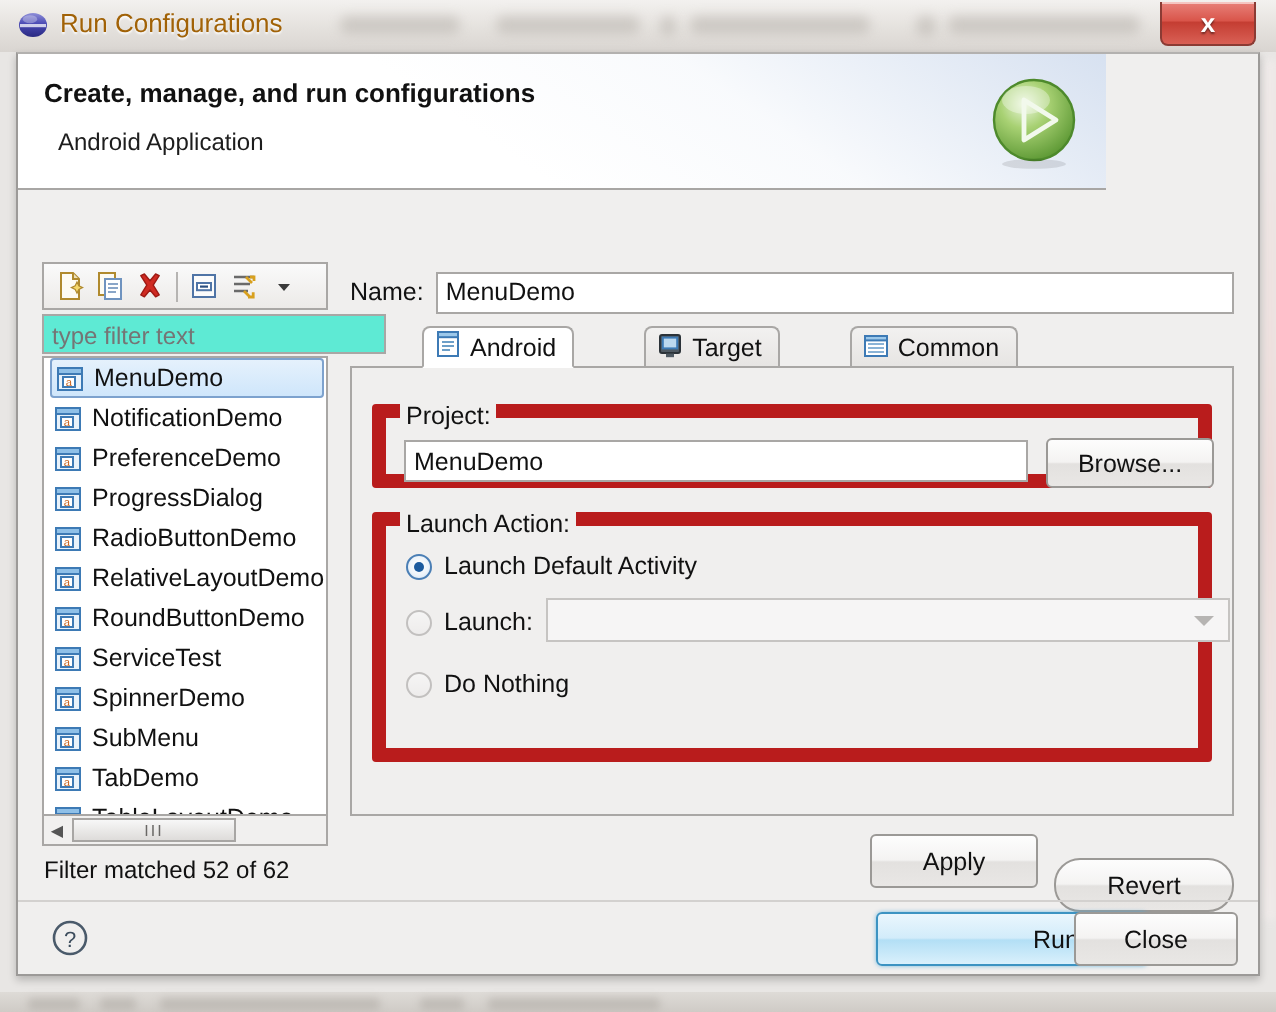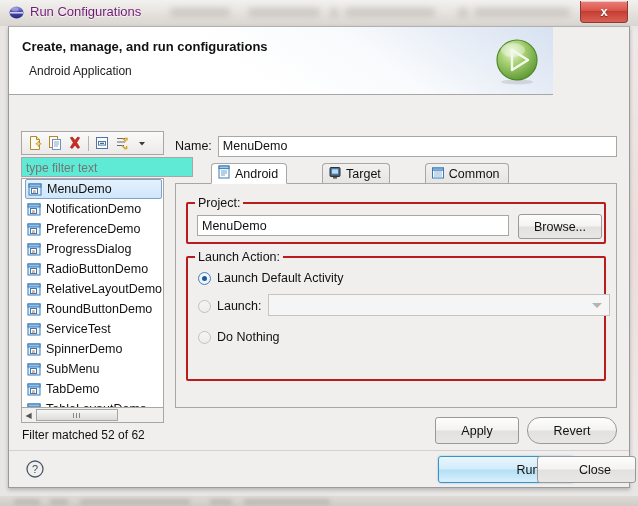--- a/index.html
+++ b/index.html
@@ -39,21 +39,21 @@
 
   
   .titlebar {
     position: absolute; left: 0; top: 0; width: 638px; height: 26px;
   }
   .tb-icon {
     position: absolute; left: 9px; top: 5px; width: 15px; height: 15px;
   }
   .tb-title {
     position: absolute; left: 30px; top: 4px;
-    font-size: 13px; color: #701a75;
+    font-size: 13px; color: #a16207;
     text-shadow: 0 1px 1px rgba(255,255,255,.9);
     white-space: nowrap;
   }
   .tb-close {
     position: absolute; right: 10px; top: 1px;
     width: 46px; height: 21px; border-radius: 0 0 4px 4px;
     border: 1px solid #8b3b34; border-top: none;
     background: linear-gradient(180deg,#e8817a 0%,#d9554a 45%,#c43d32 48%,#d96055 100%);
     box-shadow: inset 0 1px 0 rgba(255,255,255,.55);
     color: #fff; font-size: 13px; font-weight: bold;
@@ -184,21 +184,21 @@
     background: #fff; border-bottom: 1px solid #fff; z-index: 2;
   }
   .tab-icon { width: 14px; height: 14px; margin-right: 4px; flex: 0 0 auto; }
 
   .tabbody {
     position: absolute; left: 0; top: 20px; width: 442px; height: 225px;
     background: #f0efee; border: 1px solid #a9a7a5; box-sizing: border-box;
   }
 
   .group {
-    position: absolute; border: 2px solid #b91c1c; border-radius: 2px;
+    position: absolute; border: 7px solid #b91c1c; border-radius: 2px;
     box-sizing: border-box;
   }
   .group-title {
     position: absolute; top: -8px; left: 7px; background: #f0efee;
     padding: 0 3px; font-size: 12.5px; color: #111; white-space: nowrap;
   }
   #grp-project { left: 10px; top: 18px; width: 420px; height: 42px; }
   #grp-launch  { left: 10px; top: 72px; width: 420px; height: 125px; }
 
   .projinput {
@@ -242,40 +242,40 @@
     border: 1px solid #c6c4c2; background: #f6f5f5; box-sizing: border-box;
   }
   .combo-arrow {
     position: absolute; right: 7px; top: 8px;
     width: 0; height: 0; border-left: 5px solid transparent;
     border-right: 5px solid transparent; border-top: 5px solid #b6b4b2;
   }
 
   .applyrow { position: absolute; left: 166px; top: 322px; width: 442px; height: 26px; }
   .applybtn  { position: absolute; left: 260px; top: 0; width: 82px; height: 25px; }
-  .revertbtn { position: absolute; left: 352px; top: 0; width: 88px; height: 25px; border-radius: 13px; }
+  .revertbtn { position: absolute; left: 352px; top: 12px; width: 88px; height: 25px; border-radius: 13px; }
 
   
   .footer { position: absolute; left: 0; top: 423px; width: 620px; height: 38px; }
   .footer-sep {
     position: absolute; left: 0; top: 0; width: 620px; height: 1px;
     background: #d3d1cf;
   }
   .helpbtn {
     position: absolute; left: 16px; top: 9px; width: 20px; height: 20px;
     cursor: pointer;
   }
   .runbtn {
     position: absolute; left: 429px; top: 6px; width: 90px; height: 25px;
     border: 1px solid #3c93c2; border-radius: 3px;
     background: linear-gradient(180deg,#eaf6fd 0%,#d2ecfa 48%,#b3dff5 52%,#d9f0fc 100%);
     box-shadow: 0 0 2px rgba(80,170,220,.75);
     padding-left: 44px;
   }
-  .closebtn { position: absolute; left: 528px; top: 6px; width: 80px; height: 25px; padding-left: 17px; }
+  .closebtn { position: absolute; left: 528px; top: 6px; width: 80px; height: 25px; }
 </style>
 </head>
 <body>
 
 <div class="backdrop">
   <div class="bg-tabstrip"></div>
   <div class="blob" style="left:170px;top:8px;width:60px;height:9px;"></div>
   <div class="blob" style="left:248px;top:8px;width:72px;height:9px;"></div>
   <div class="blob" style="left:330px;top:8px;width:8px;height:10px;"></div>
   <div class="blob" style="left:345px;top:8px;width:90px;height:9px;"></div>

